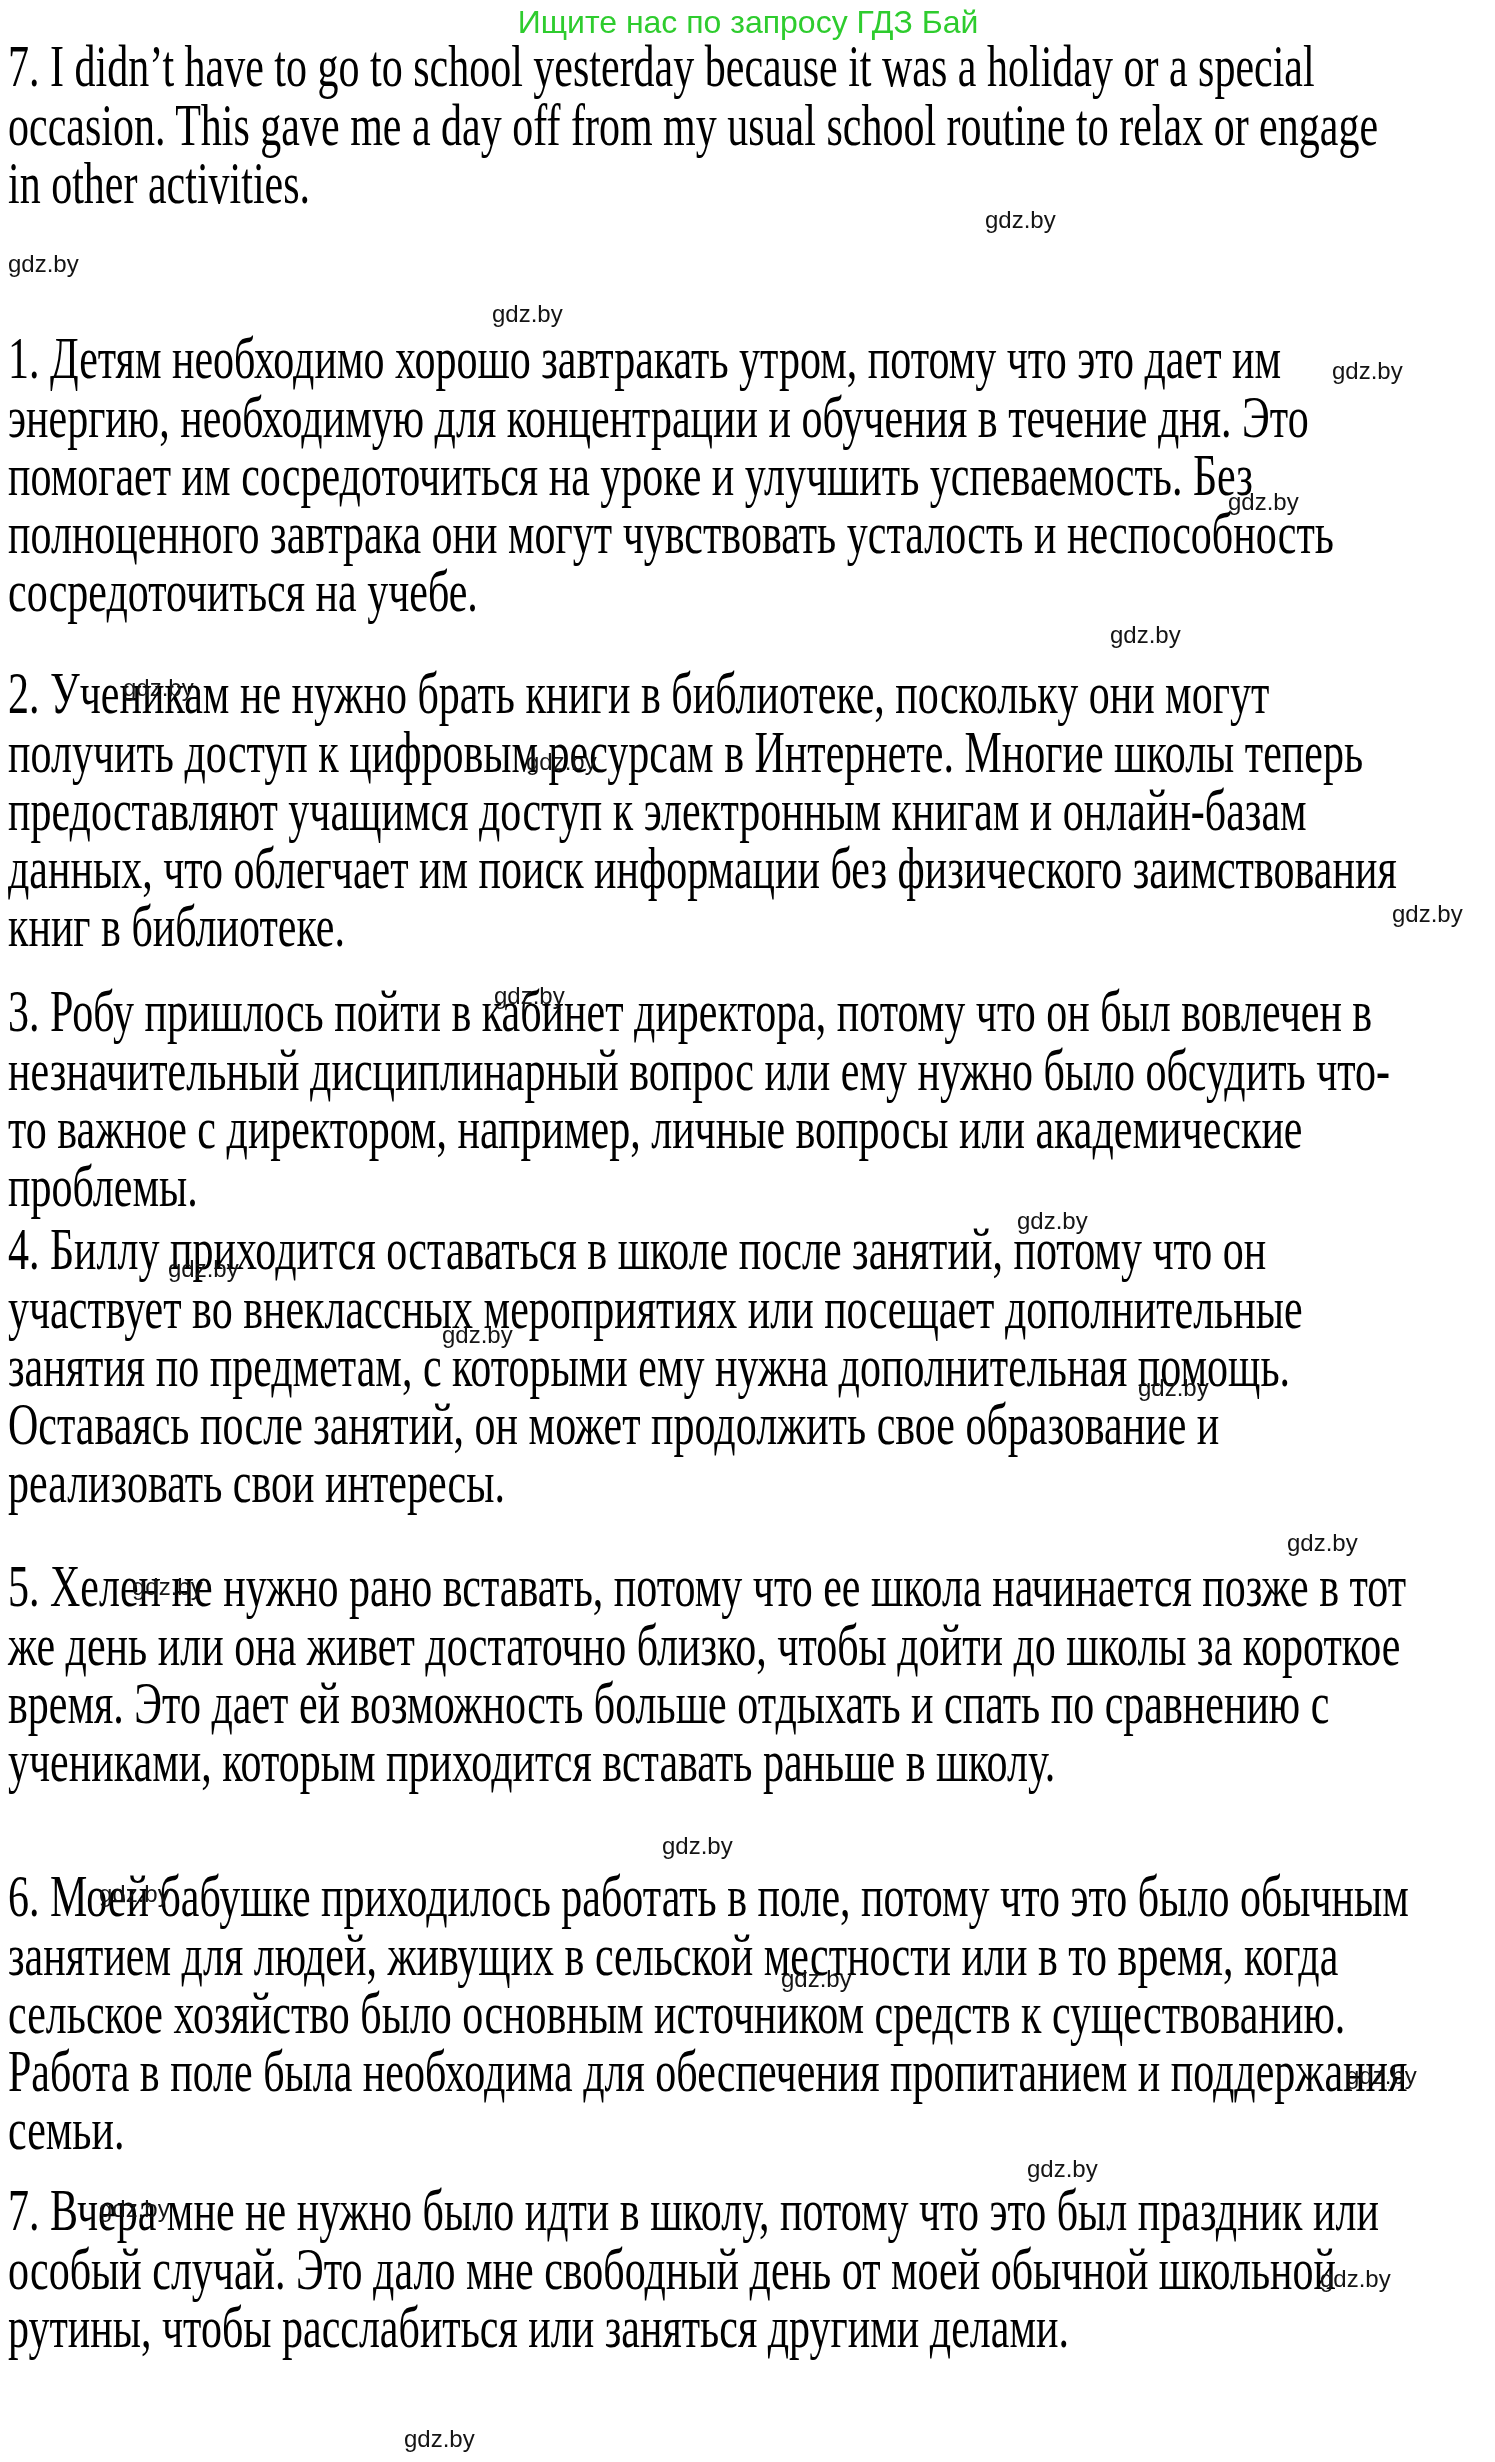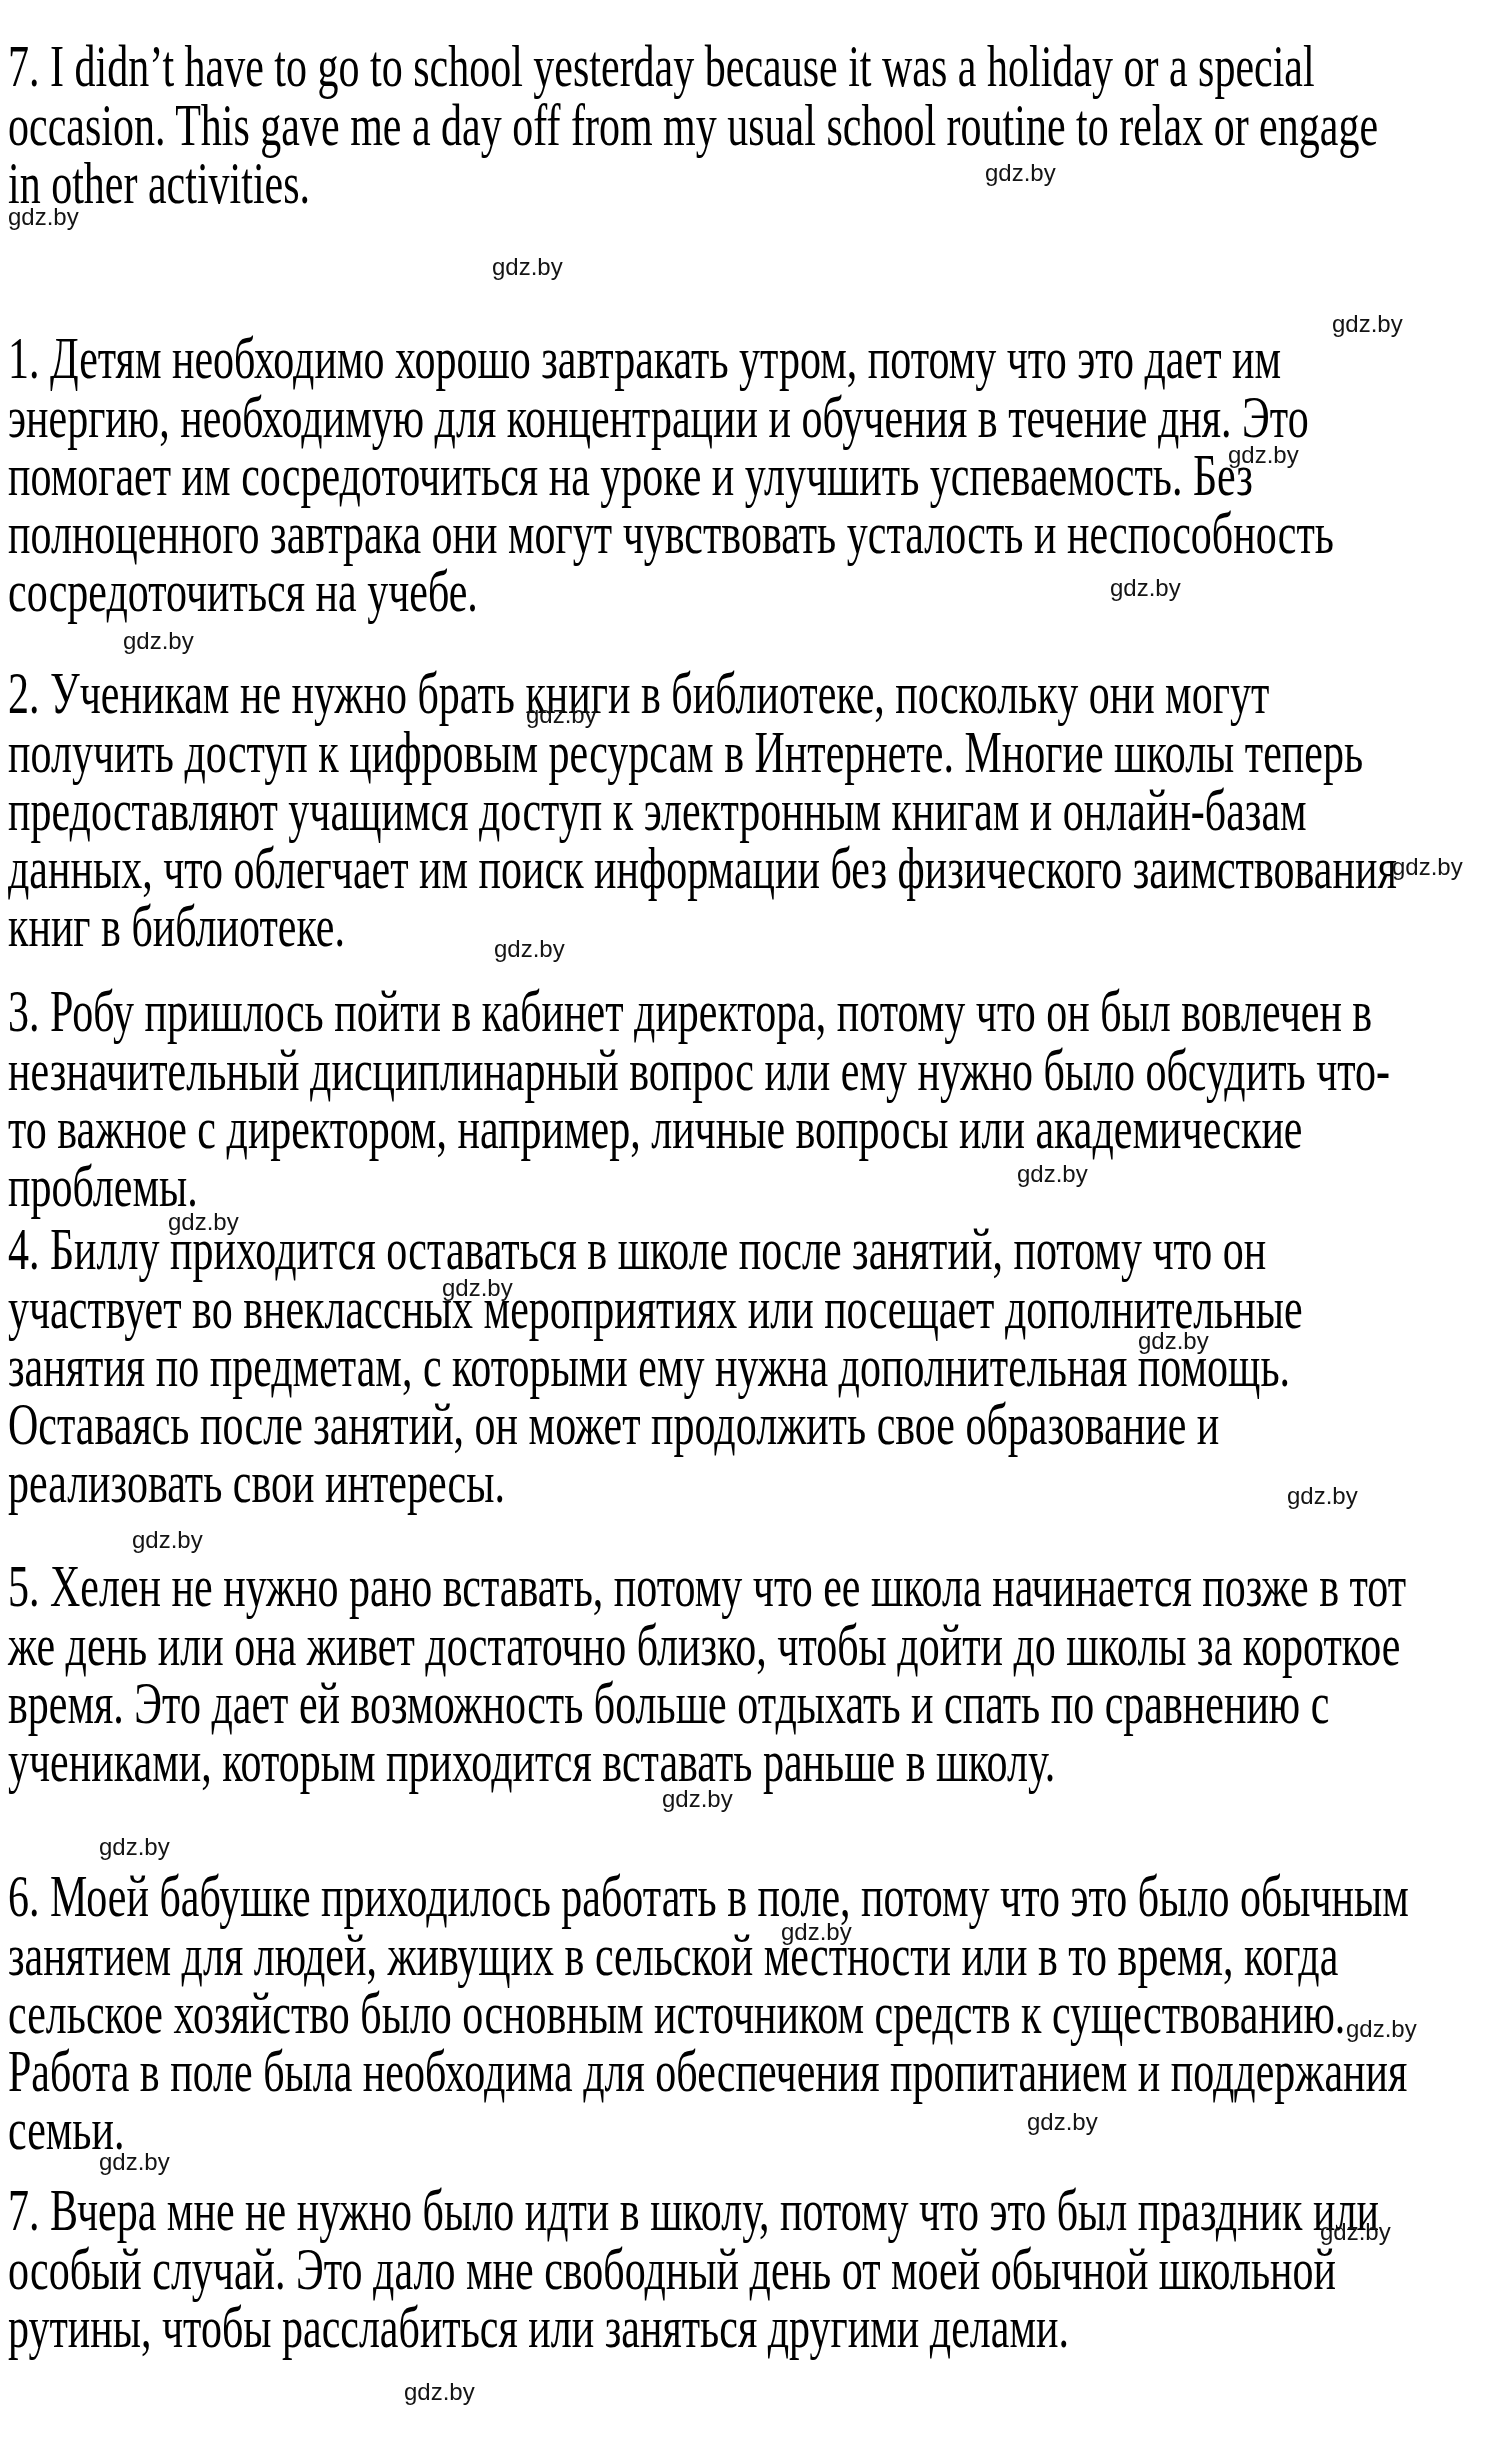--- a/index.html
+++ b/index.html
@@ -39,40 +39,42 @@
     transform-origin: 0 0;
     text-align: left;
   }
   .wm {
     position: absolute;
     font-family: "Liberation Sans", sans-serif;
     font-size: 24px;
     line-height: 26px;
     color: #141414;
     white-space: nowrap;
+    margin-top: 47px;
   }
   .site-footer {
     position: absolute;
     top: 2423px;
     left: 0;
     width: 100%;
     text-align: center;
     font-family: "Liberation Sans", sans-serif;
     font-size: 29px;
     line-height: 34px;
     color: #4a0a82;
     word-spacing: 8px;
     white-space: nowrap;
   }
 </style>
 </head>
 <body>
 
 <div class="page">
 
+  <div class="site-header" style="color: rgb(46, 204, 46);">Ищите нас по запросу ГДЗ Бай</div>
 
   <div id="paragraphs">
       <div class="para" style="top: 38px;">7. I didn’t have to go to school yesterday because it was a holiday or a special occasion. This gave me a day off from my usual school routine to relax or engage in other activities.</div>
       <div class="para" style="top: 330px;">1. Детям необходимо хорошо завтракать утром, потому что это дает им энергию, необходимую для концентрации и обучения в течение дня. Это помогает им сосредоточиться на уроке и улучшить успеваемость. Без полноценного завтрака они могут чувствовать усталость и неспособность сосредоточиться на учебе.</div>
       <div class="para" style="top: 665px;">2. Ученикам не нужно брать книги в библиотеке, поскольку они могут получить доступ к цифровым ресурсам в Интернете. Многие школы теперь предоставляют учащимся доступ к электронным книгам и онлайн-базам данных, что облегчает им поиск информации без физического заимствования книг в библиотеке.</div>
       <div class="para" style="top: 983px;">3. Робу пришлось пойти в кабинет директора, потому что он был вовлечен в незначительный дисциплинарный вопрос или ему нужно было обсудить что-то важное с директором, например, личные вопросы или академические проблемы.</div>
       <div class="para" style="top: 1221px;">4. Биллу приходится оставаться в школе после занятий, потому что он участвует во внеклассных мероприятиях или посещает дополнительные занятия по предметам, с которыми ему нужна дополнительная помощь. Оставаясь после занятий, он может продолжить свое образование и реализовать свои интересы.</div>
       <div class="para" style="top: 1558px;">5. Хелен не нужно рано вставать, потому что ее школа начинается позже в тот же день или она живет достаточно близко, чтобы дойти до школы за короткое время. Это дает ей возможность больше отдыхать и спать по сравнению с учениками, которым приходится вставать раньше в школу.</div>
       <div class="para" style="top: 1868px;">6. Моей бабушке приходилось работать в поле, потому что это было обычным занятием для людей, живущих в сельской местности или в то время, когда сельское хозяйство было основным источником средств к существованию. Работа в поле была необходима для обеспечения пропитанием и поддержания семьи.</div>
       <div class="para" style="top: 2182px;">7. Вчера мне не нужно было идти в школу, потому что это был праздник или особый случай. Это дало мне свободный день от моей обычной школьной рутины, чтобы расслабиться или заняться другими делами.</div>

